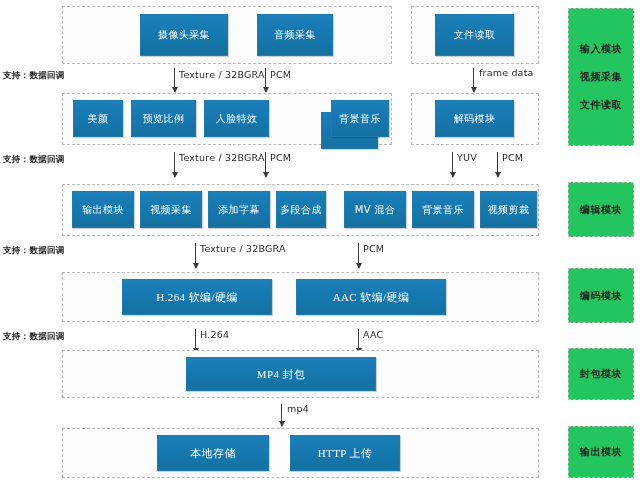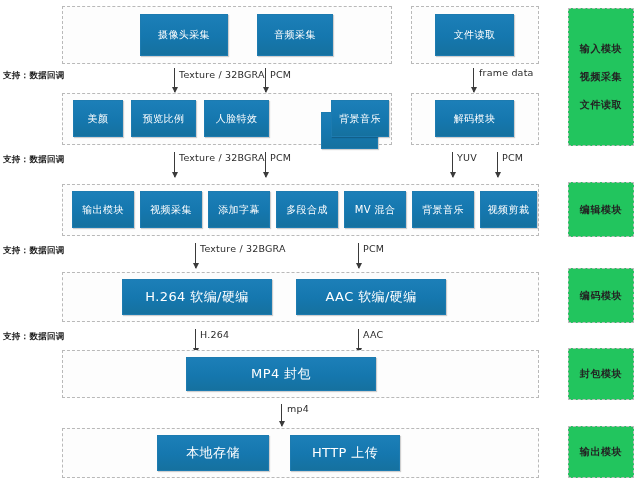--- a/index.html
+++ b/index.html
@@ -26,21 +26,21 @@
     border:1px solid #1d7bb0;
     color:#ffffff;
     display:flex;align-items:center;justify-content:center;
     text-align:center;
     font-size:10px;
     letter-spacing:.4px;
     line-height:1.15;
     box-shadow:1px 1px 1px rgba(0,0,0,.18);
     white-space:nowrap;
   }
-  .node.wide{font-size:13px;}
+  .node.wide{font-size:11px;font-family:Liberation Serif, serif;}
 
   
   .side{
     position:absolute;
     border:1px dashed #bdbdbd;
     background:#22c55e;
     box-sizing:border-box;
     display:flex;flex-direction:column;
     align-items:center;justify-content:center;
     color:#232323;
@@ -116,21 +116,21 @@
 
   <div class="arrow" style="left:452px;top:152px;height:25px;"></div>
   <div class="alabel" style="left:457px;top:152px;">YUV</div>
   <div class="arrow" style="left:497px;top:152px;height:25px;"></div>
   <div class="alabel" style="left:502px;top:152px;">PCM</div>
 
   <div class="group" style="left:62px;top:184px;width:477px;height:52px;"></div>
   <div class="node" style="left:72px;top:191px;width:62px;height:37px;">输出模块</div>
   <div class="node" style="left:140px;top:191px;width:62px;height:37px;">视频采集</div>
   <div class="node" style="left:208px;top:191px;width:62px;height:37px;">添加字幕</div>
-  <div class="node" style="left:276px;top:191px;width:62px;height:37px;">多段合成</div>
+  <div class="node" style="left:276px;top:191px;width:50px;height:37px;">多段合成</div>
   <div class="node" style="left:344px;top:191px;width:62px;height:37px;">MV 混合</div>
   <div class="node" style="left:412px;top:191px;width:62px;height:37px;">背景音乐</div>
   <div class="node" style="left:480px;top:191px;width:57px;height:37px;">视频剪裁</div>
 
   <div class="arrow" style="left:195px;top:243px;height:25px;"></div>
   <div class="alabel" style="left:200px;top:243px;">Texture / 32BGRA</div>
   <div class="arrow" style="left:358px;top:243px;height:25px;"></div>
   <div class="alabel" style="left:363px;top:243px;">PCM</div>
 
   <div class="group" style="left:62px;top:272px;width:477px;height:50px;"></div>

